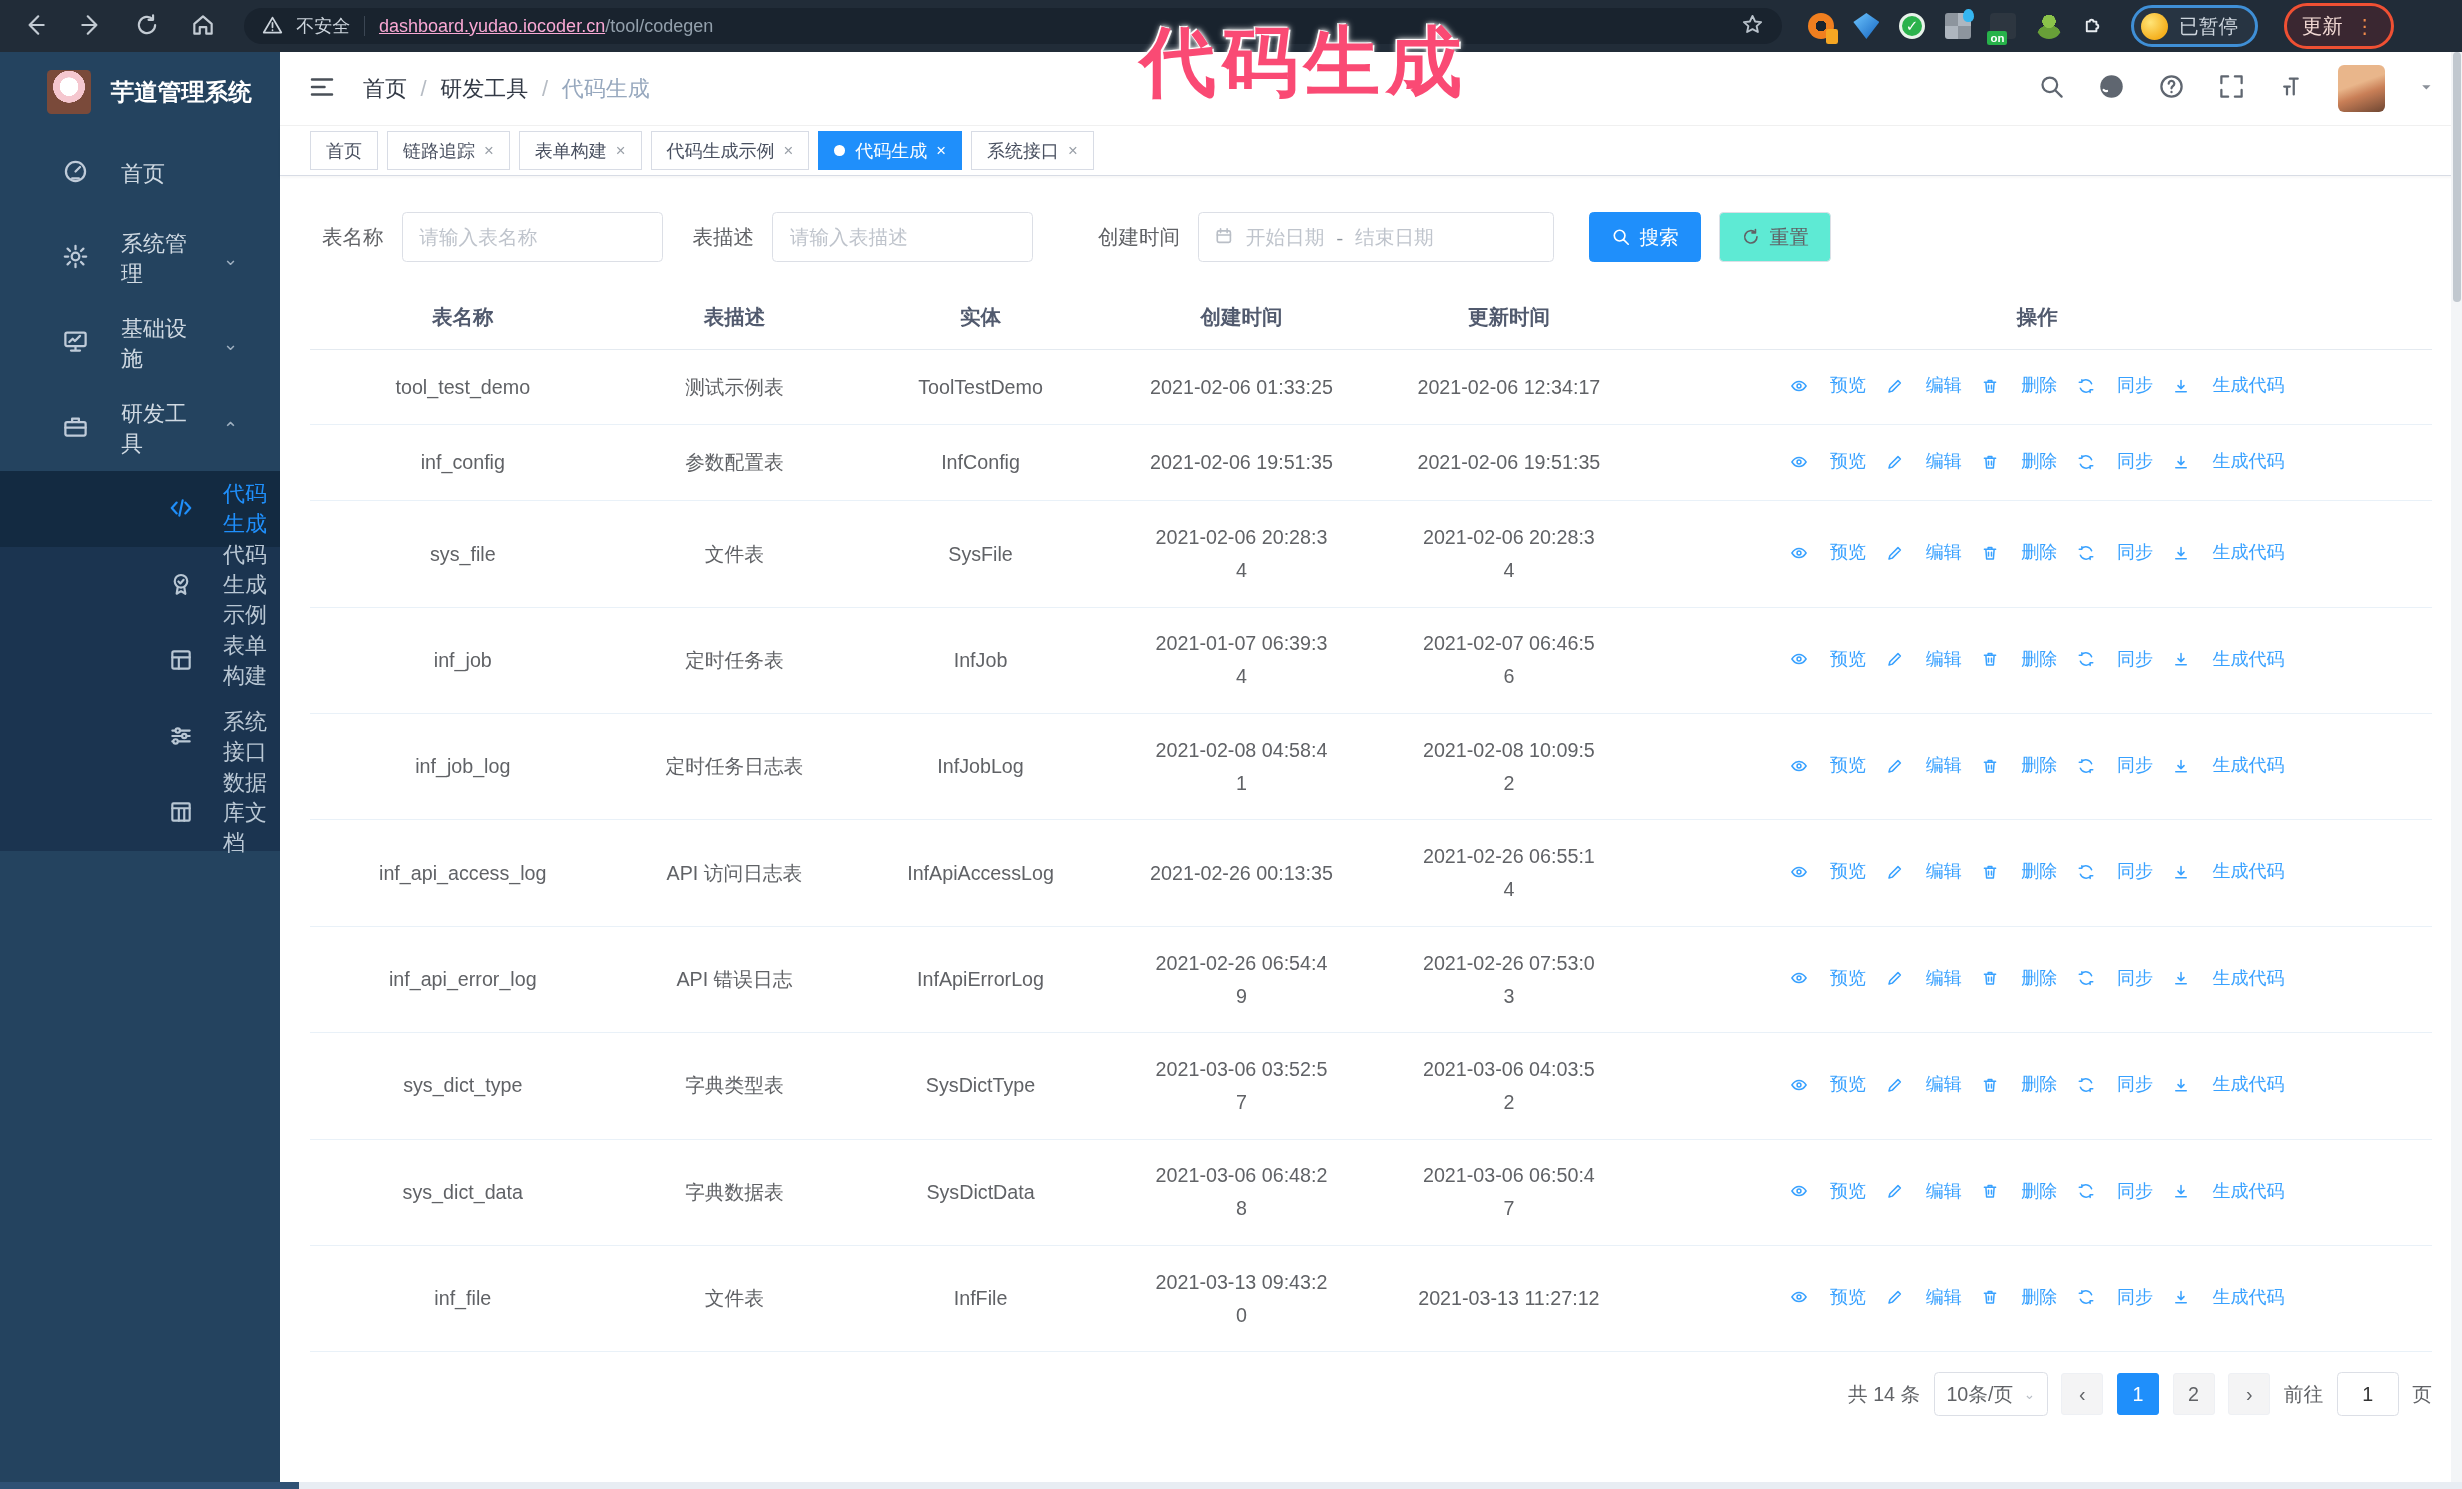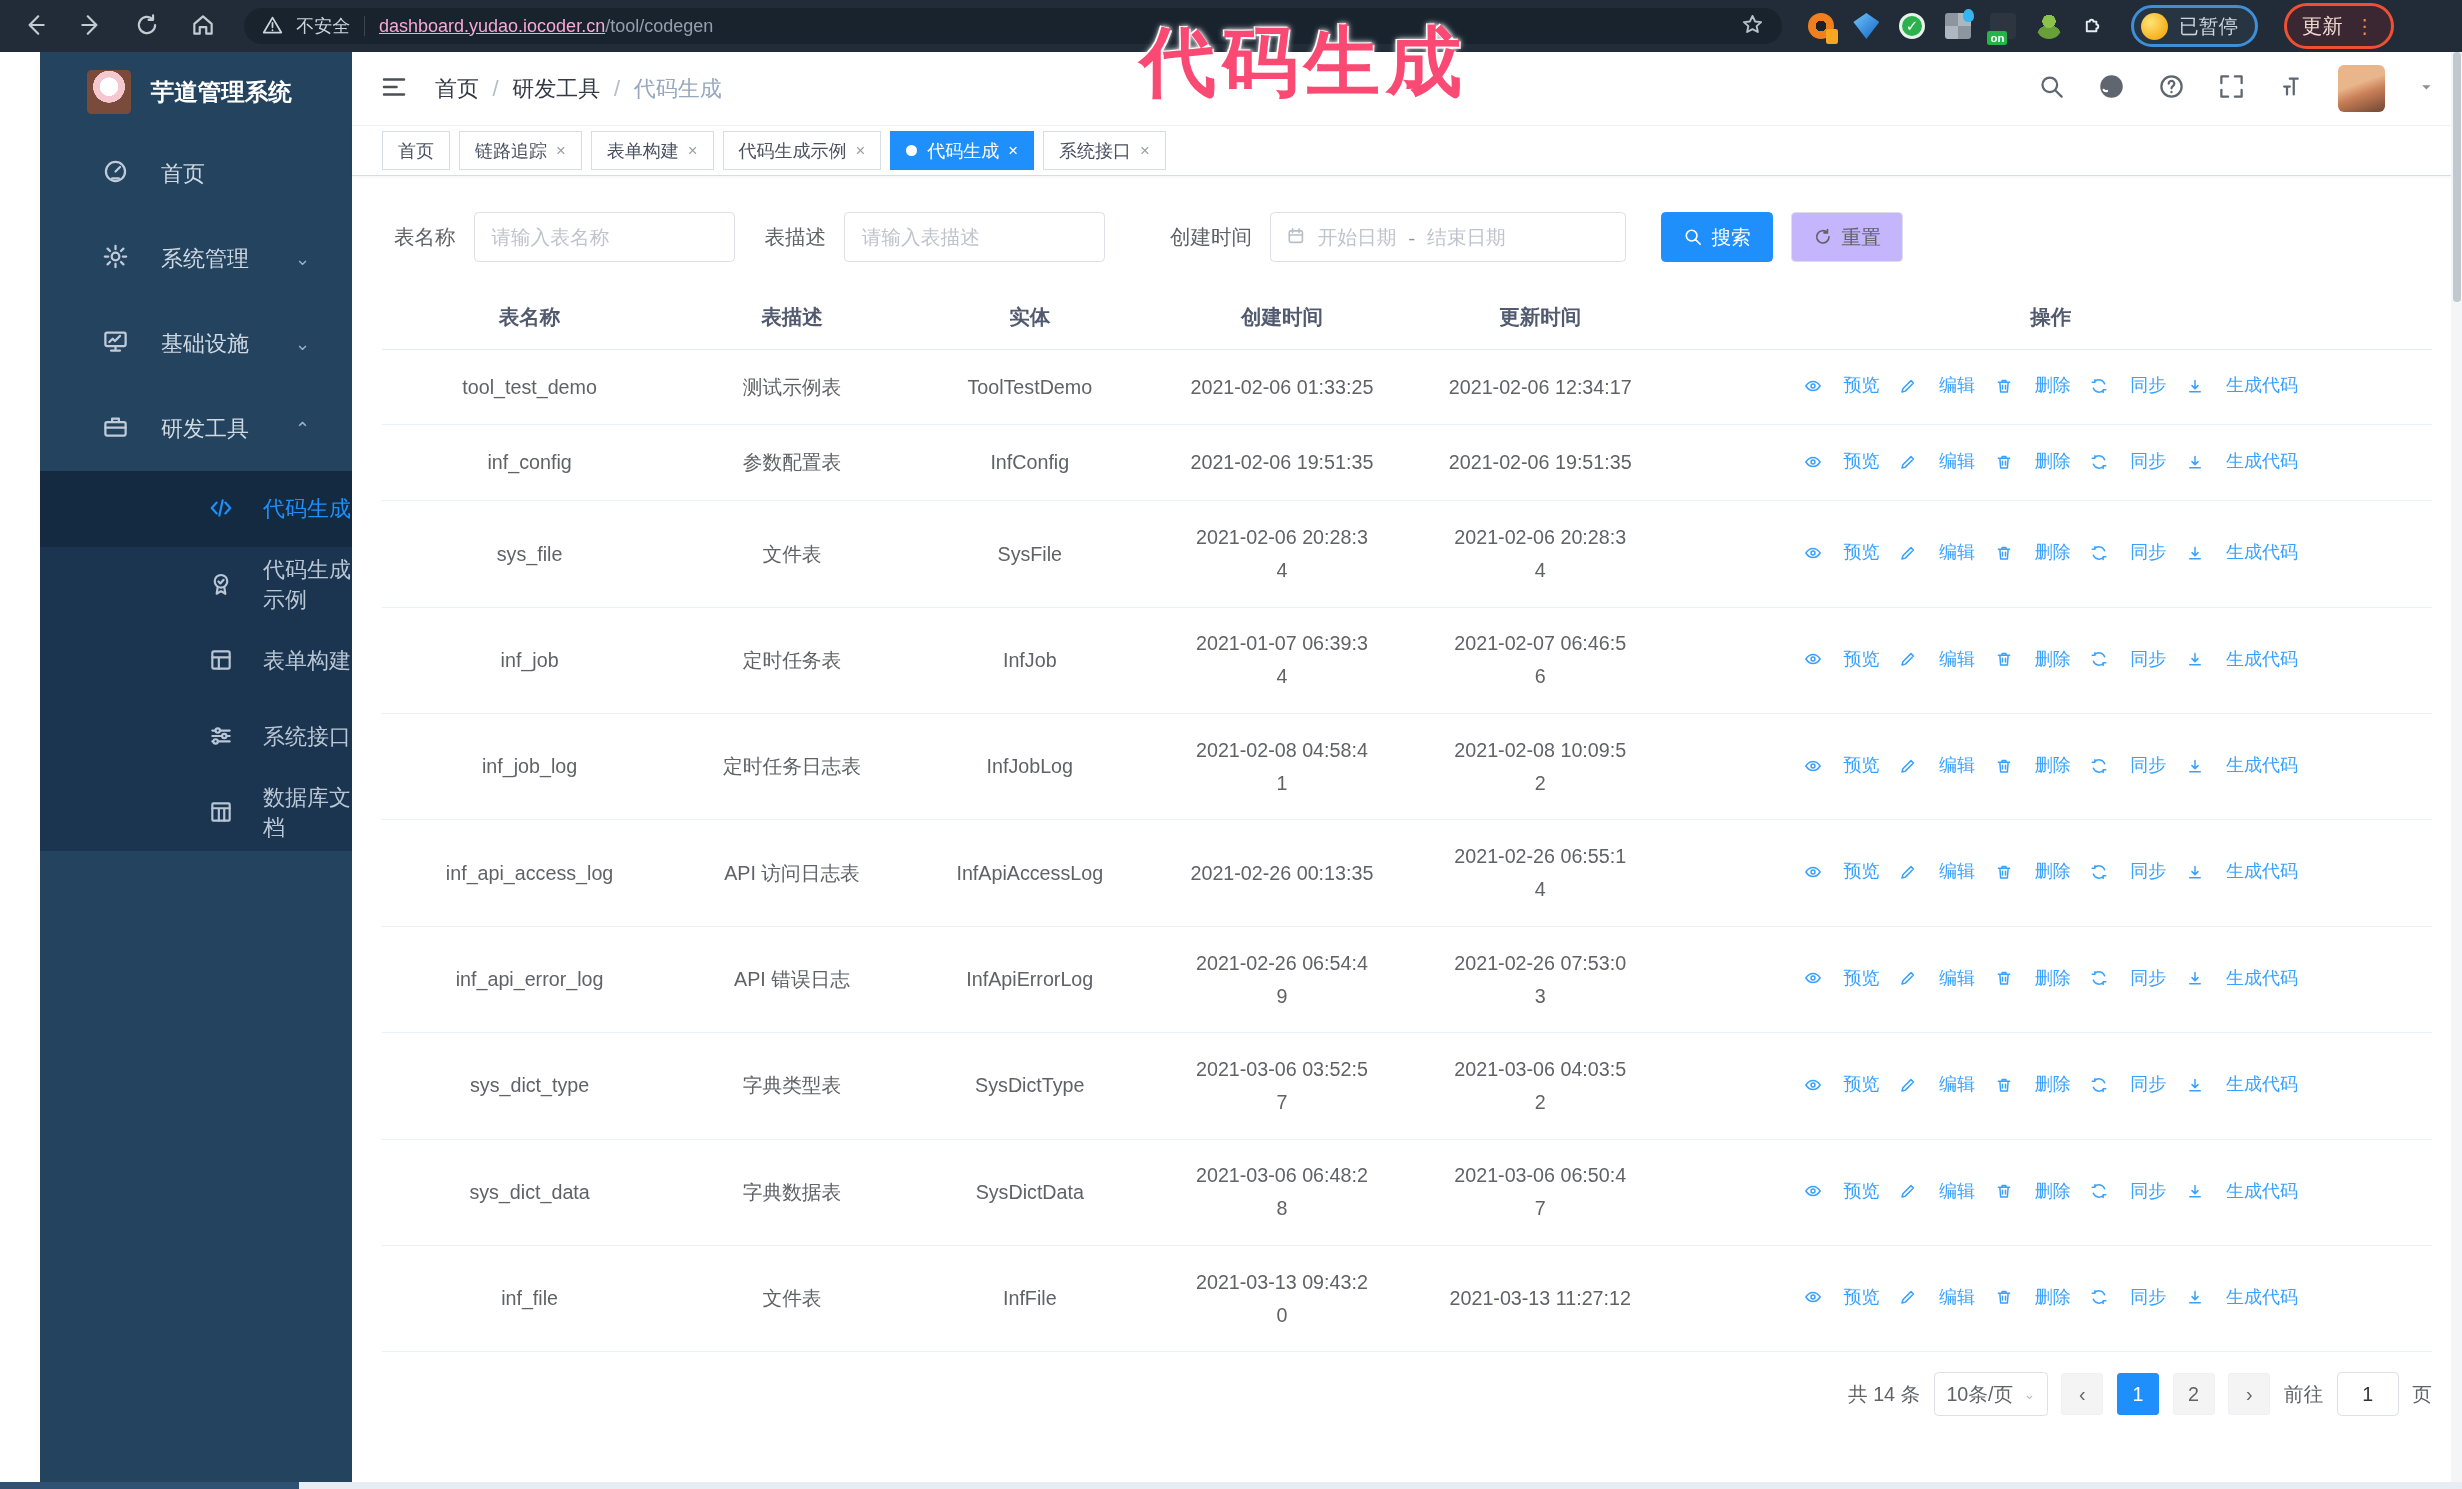--- a/index.html
+++ b/index.html
@@ -37,21 +37,21 @@
   .ext-puzzle{color:#e8ecf0;font-size:23px;width:auto;height:auto;border-radius:0;background:none;}
   .chip{display:flex;align-items:center;gap:10.6px;border:3px solid #3f8fd6;border-radius:757px;padding:4.5px 16.7px 4.5px 7.6px;color:#cdd5dd;font-size:19.7px;background:#273442;}
   .chip .face{width:27px;height:27px;border-radius:50%;background:radial-gradient(circle at 35% 35%,#ffe477,#f5b01e 70%);}
   .upd{display:flex;align-items:center;gap:12px;border:3px solid #ef5033;border-radius:757px;padding:6px 15px;background:#3a2731;color:#f2d9d4;font-size:20.5px;}
   .upd .dots{color:#f08a4b;font-size:19.7px;letter-spacing:1.5px;}
   
   .annot{position:absolute;top:12px;left:1140px;z-index:9;font-size:76px;font-weight:bold;color:var(--pink);
     text-shadow:0 0 4.5px #fff,0 0 7.6px #fff,1.5px 1.5px 0 #fff,-1.5px -1.5px 0 #fff;letter-spacing:6px;}
   
   .app{display:flex;height:1438px;}
-  .sidebar{width:312px;background:var(--sb);color:var(--sb-text);flex:none;display:flex;flex-direction:column;margin-left:40px;}
+  .sidebar{width:280px;background:var(--sb);color:var(--sb-text);flex:none;display:flex;flex-direction:column;}
   .logo-row{height:79px;display:flex;align-items:center;padding-left:47px;gap:19.7px;}
   .logo-img{width:44px;height:44px;border-radius:4.5px;background:radial-gradient(circle at 50% 38%,#fff 0 26%,#f5c7cf 27% 45%,#7a4a3a 46%);flex:none;}
   .logo-title{color:#fff;font-size:23.5px;font-weight:bold;}
   .nav-item{height:85px;display:flex;align-items:center;padding:0 42px 0 62px;gap:32px;font-size:22px;cursor:pointer;}
   .nav-item .ic{font-size:27px;color:#bfcbd9;}
   .nav-item .lbl{flex:1;}
   .nav-item .chev{font-size:18px;color:#9fb0c0;}
   .submenu{background:var(--sb-sub);}
   .sub-item{height:76px;display:flex;align-items:center;padding-left:168px;gap:29px;font-size:22px;color:var(--sb-sub-text);cursor:pointer;}
   .sub-item .ic{font-size:26px;}
@@ -78,21 +78,21 @@
   
   .content{flex:1;padding:0 30px;position:relative;}
   .filters{margin-top:36px;display:flex;align-items:center;gap:18px;font-size:20.5px;color:var(--label);}
   .f-label{margin-left:12px;white-space:nowrap;}
   .f-input{height:50px;border:0.8px solid var(--bd);border-radius:4.5px;display:flex;align-items:center;padding:0 16.7px;}
   .f-input input{border:none;outline:none;font-size:19.7px;width:100%;color:#701a75;font-family:Liberation Serif, serif;}
   .f-input input::placeholder{color:var(--ph);}
   .w-name{width:261px;} .w-desc{width:261px;margin-right:35px;}
   .daterange{width:356px;height:50px;border:0.8px solid var(--bd);border-radius:4.5px;display:flex;align-items:center;padding:0 15px;gap:12px;color:var(--ph);font-size:19.7px;font-family:Liberation Serif, serif;}
   .daterange .rs{color:#8d939b;}
-  .btn{height:50px;border-radius:4.5px;display:inline-flex;align-items:center;justify-content:center;gap:9px;font-size:19.7px;cursor:pointer;border:0.8px solid var(--bd);background:#c4b5fd;color:var(--label);padding:0 21px;}
+  .btn{height:50px;border-radius:4.5px;display:inline-flex;align-items:center;justify-content:center;gap:9px;font-size:19.7px;cursor:pointer;border:0.8px solid var(--bd);background:#5eead4;color:var(--label);padding:0 21px;}
   .btn.primary{background:var(--blue);border-color:var(--blue);color:#fff;margin-left:16.7px;}
   .toolbar{margin-top:30px;display:flex;align-items:center;gap:19.7px;}
   .toolbar .btn{height:45px;font-size:19px;}
   .toolbar .grow{flex:1;}
   .circle-btn{width:44px;height:44px;border-radius:50%;border:0.8px solid #e0e4ea;background:#fff;display:flex;align-items:center;justify-content:center;color:#6b7280;font-size:19.7px;cursor:pointer;}
   
   table{width:100%;border-collapse:collapse;margin-top:27px;table-layout:fixed;}
   th{font-size:20.5px;color:var(--th);font-weight:bold;padding:13.6px 6px 18px;border-bottom:0.8px solid #e4eaf0;text-align:center;}
   td{font-size:19.7px;color:var(--td);padding:19.7px 6px;border-bottom:0.8px solid var(--row-bd);text-align:center;line-height:33px;vertical-align:middle;}
   .date-cell{white-space:pre-line;}

